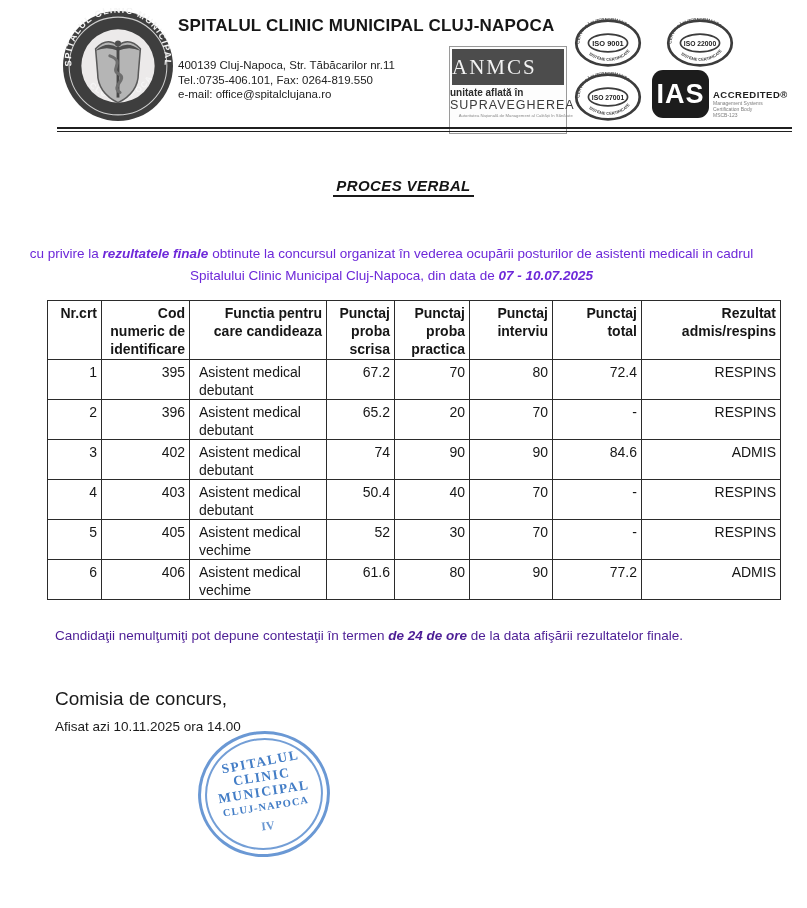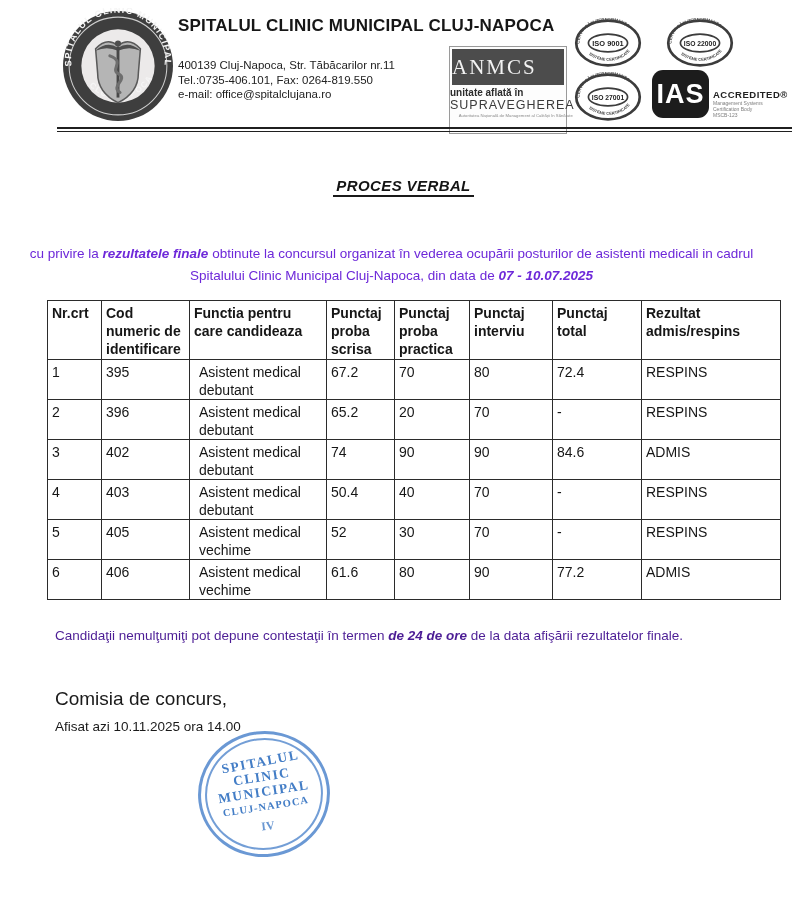--- a/index.html
+++ b/index.html
@@ -49,21 +49,21 @@
     position:absolute; left:28px; top:243px; width:727px; text-align:center;
     font-size:13.5px; line-height:22px; color:#6d28d9;
   }
   .bold-italic { font-weight:bold; font-style:italic; }
   
   .results-table {
     position:absolute; left:47px; top:300px; border-collapse:collapse; table-layout:fixed;
     width:733px; font-size:14px; color:#161616;
   }
   .results-table th, .results-table td {
-    border:1.6px solid #2b2b2b; text-align:left; vertical-align:top;
+    border:1.6px solid #2b2b2b; text-align:right; vertical-align:top;
     padding:3px 4px 0; line-height:18px; overflow:hidden;
   }
   .results-table th { font-weight:bold; height:59px; }
   .results-table td { height:38px; }
   .results-table td.fn { text-align:left; padding-left:9px; }
   
   .contest { position:absolute; left:55px; top:628px; width:725px; font-size:13.5px; color:#4c1d95; }
   .comisia { position:absolute; left:55px; top:688px; font-size:19px; }
   .afisat  { position:absolute; left:55px; top:719px; font-size:13.5px; }
   .stamp {

